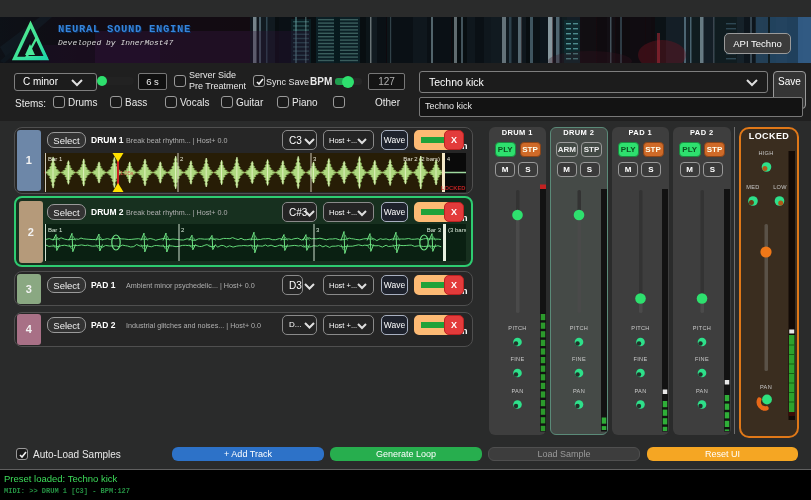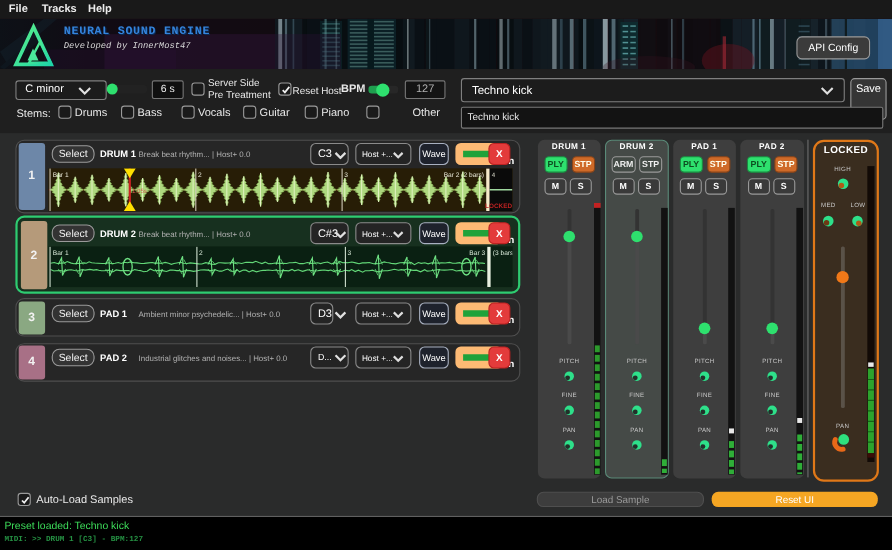--- a/index.html
+++ b/index.html
@@ -20,25 +20,20 @@
 .dd{background:#242424;border:1px solid #8a8a8a;border-radius:5px;color:#fff;}
 .wavebtn{background:#1e222c;border:1px solid #a8b0c0;border-radius:5px;color:#fff;font-size:8.5px;text-align:center;}
 .genbtn{background:#1fa23a;border:7px solid #fdba74;border-radius:5px;color:#fff;font-size:9px;font-weight:bold;text-align:center;padding-left:29px;}
 .xbtn{background:#e33b3b;border:1px solid #b22;border-radius:5px;color:#fff;font-size:9px;font-weight:bold;text-align:center;}
 .striptitle{color:#fff;font-weight:bold;font-size:7.5px;text-align:center;letter-spacing:0.4px;}
 .sbtn{border-radius:4px;font-size:8px;font-weight:bold;text-align:center;}
 </style></head>
 <body>
 <div id="win">
 
-<div id="menubar" class="abs">
- <span style="left:8px;">File</span>
-      <span style="left:38px;">Tracks</span>
-      <span style="left:80px;">Help</span>
-</div>
 
 <div id="banner" class="abs">
  <svg width="811" height="46">
   <defs>
    <linearGradient id="bg1" x1="0" y1="0" x2="1" y2="0">
      <stop offset="0" stop-color="#10181f"></stop>
             <stop offset="0.12" stop-color="#160e1a"></stop>
      <stop offset="0.30" stop-color="#190e15"></stop>
             <stop offset="0.47" stop-color="#120c12"></stop>
      <stop offset="0.60" stop-color="#190e13"></stop>
@@ -199,41 +194,41 @@
         <rect x="40" y="28" width="120" height="18" fill="#2a1034" opacity="0.3"></rect>
   <rect x="250" y="0" width="280" height="46" fill="#000000" opacity="0.22"></rect>
   <g stroke="url(#lgrad)" fill="none">
    <path d="M30.5,7.5 L14.5,41.5 L46.5,41.5 Z" stroke-width="3.3"></path>
    <path d="M36.5,21 L26.5,40 L46,40 Z" stroke-width="2.2"></path>
   </g>
   <path d="M30,27 L25,38 L35,38 Z" fill="#4ae89a"></path>
  </svg>
  <div class="abs" style="left:58px;top:6px;font-family:'Liberation Mono',monospace;font-weight:bold;font-size:10.5px;letter-spacing:0.7px;color:#3585dd;text-shadow:1px 1px 0 #0a2a55;">NEURAL SOUND ENGINE</div>
  <div class="abs" style="left:58px;top:21px;font-family:'Liberation Mono',monospace;font-style:italic;font-size:8px;color:#d8d8d8;">Developed by InnerMost47</div>
- <div class="abs" style="left:724px;top:16px;width:67px;height:21px;background:#3b3b3b;border:1px solid #9a9a9a;border-radius:5px;color:#fff;font-size:9.5px;text-align:center;line-height:19px;">API Config</div>
+ <div class="abs" style="left:724px;top:16px;width:67px;height:21px;background:#3b3b3b;border:1px solid #9a9a9a;border-radius:5px;color:#fff;font-size:9.5px;text-align:center;line-height:19px;">API Techno</div>
 </div>
 
 <div id="toolbar" class="abs"></div>
 <div class="abs combo" style="left:14px;top:72.5px;width:83px;height:18px;font-size:10px;">
       <span style="position:absolute;left:8px;top:2.5px;">C minor</span>
     </div>
 <svg class="abs" style="left:71px;top:78.5px" width="12" height="8">
       <path d="M1,1 L6.0,6 L11,1" stroke="#e0e0e0" stroke-width="2" fill="none"></path>
     </svg>
 <div class="abs" style="left:98px;top:77px;width:36px;height:8px;background:#222;border-radius:4px;"></div>
 <div class="abs" style="left:97px;top:76px;width:10px;height:10px;border-radius:50%;background:#2ee06e;"></div>
 <div class="abs" style="left:138px;top:73px;width:29px;height:17px;background:#101010;border:1px solid #777;border-radius:2px;color:#eee;font-size:9.5px;text-align:center;line-height:16px;">6 s</div>
 <div class="abs cb" style="left:174px;top:75px;width:12px;height:12px;"></div>
 <div class="abs lbl" style="left:189px;top:70px;font-size:9px;line-height:10.5px;">Server Side<br>Pre Treatment</div>
 <div class="abs cb" style="left:253px;top:75px;width:12px;height:12px;">
       <svg class="abs" style="left:1px;top:1px" width="10" height="10">
         <path d="M2,5.0 L4.0,7 L8,2" stroke="#f0f0f0" stroke-width="1.6" fill="none"></path>
       </svg>
     </div>
-<div class="abs lbl" style="left:266px;top:77px;font-size:9px;">Reset Host</div>
+<div class="abs lbl" style="left:266px;top:77px;font-size:9px;">Sync Save</div>
 <div class="abs lbl" style="left:310px;top:76px;font-size:10px;font-weight:bold;">BPM</div>
 <div class="abs" style="left:335px;top:78px;width:27px;height:7px;background:#272727;border-radius:3px;"></div>
 <div class="abs" style="left:335px;top:78px;width:13px;height:7px;background:#1f9f4f;border-radius:3px;"></div>
 <div class="abs" style="left:342px;top:75.5px;width:12px;height:12px;border-radius:50%;background:#2ee06e;"></div>
 <div class="abs" style="left:368px;top:73px;width:37px;height:17px;background:#141414;border:1px solid #777;border-radius:2px;color:#b0b0b0;font-size:10px;text-align:center;line-height:16px;">127</div>
 <div class="abs lbl" style="left:15px;top:98px;font-size:10px;">Stems:</div>
 <div class="abs cb" style="left:53px;top:96px;width:12px;height:12px;"></div>
     <div class="abs lbl" style="left:68px;top:97px;font-size:10px;">Drums</div>
     <div class="abs cb" style="left:110px;top:96px;width:12px;height:12px;"></div>
     <div class="abs lbl" style="left:125px;top:97px;font-size:10px;">Bass</div>
@@ -603,19 +598,21 @@
  <circle cx="767" cy="399.5" r="4.9" fill="#2ee07e"></circle>
  <path d="M766.5,408.3 A6.4,6.4 0 0,1 759.3,399.5" stroke="#e86818" stroke-width="4.4" fill="none" stroke-linecap="round"></path>
 </svg>
 
 <div class="abs cb" style="left:16px;top:448px;width:12px;height:12px;">
       <svg class="abs" style="left:1px;top:1px" width="10" height="10">
         <path d="M2,5.0 L4.0,7 L8,2" stroke="#f0f0f0" stroke-width="1.6" fill="none"></path>
       </svg>
     </div>
 <div class="abs lbl" style="left:33px;top:449px;font-size:10px;">Auto-Load Samples</div>
+<div class="abs btn" style="left:172px;top:447px;width:152px;height:14px;background:#2d72c8;font-size:9px;line-height:14px;">+ Add Track</div>
+<div class="abs btn" style="left:330px;top:447px;width:152px;height:14px;background:#27ae4e;font-size:9px;line-height:14px;">Generate Loop</div>
 <div class="abs btn" style="left:488px;top:447px;width:152px;height:14px;background:#3d3d3d;border:1px solid #4f4f4f;color:#9a9a9a;font-size:9px;line-height:13px;">Load Sample</div>
 <div class="abs btn" style="left:647px;top:447px;width:151px;height:14px;background:#f5a623;font-size:9px;line-height:14px;color:#fff;text-align:center;">Reset UI</div>
 <div class="abs" style="left:0;top:468.5px;width:811px;height:1.5px;background:#606060;"></div>
 <div class="abs" style="left:0;top:470px;width:811px;height:30px;background:#000;"></div>
 <div class="abs" style="left:4px;top:473px;font-size:9.5px;color:#3ddc5a;">Preset loaded: Techno kick</div>
 <div class="abs" style="left:4px;top:487px;font-family:'Liberation Mono',monospace;font-weight:bold;font-size:7px;color:#259143;">MIDI: &gt;&gt; DRUM 1 [C3] - BPM:127</div>
 
 </div>
 </body></html>

